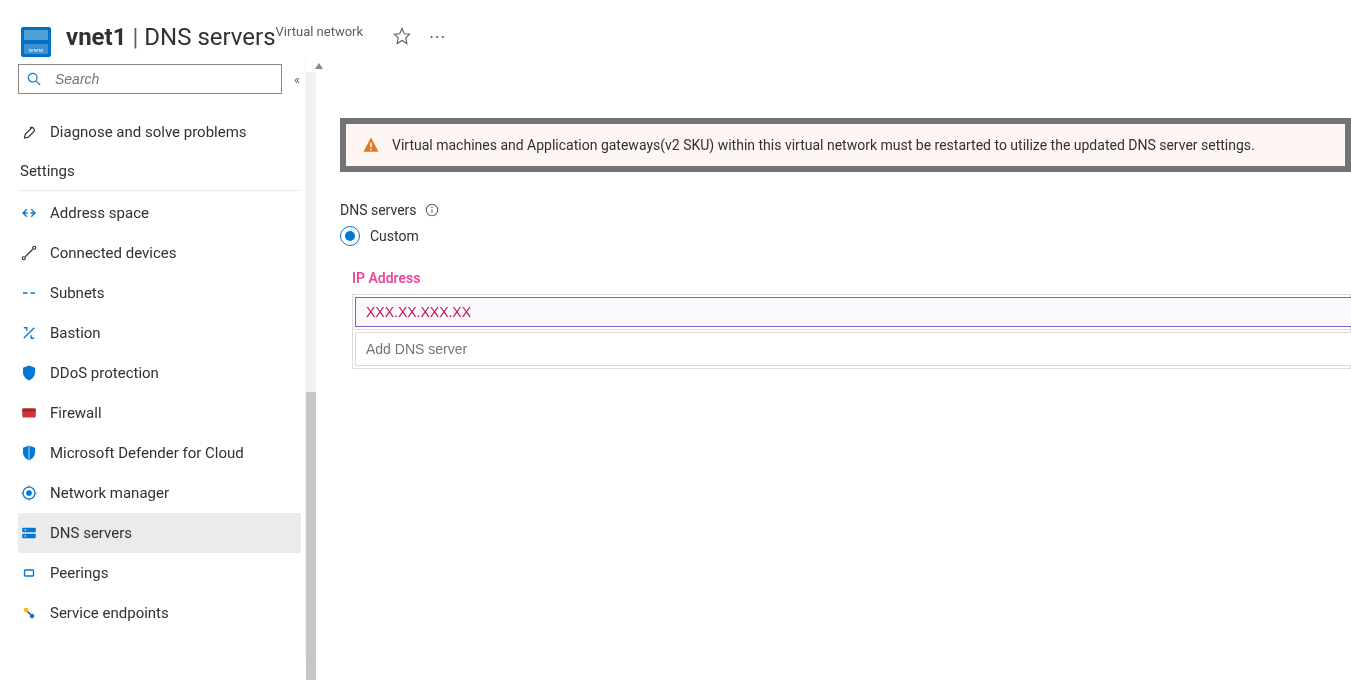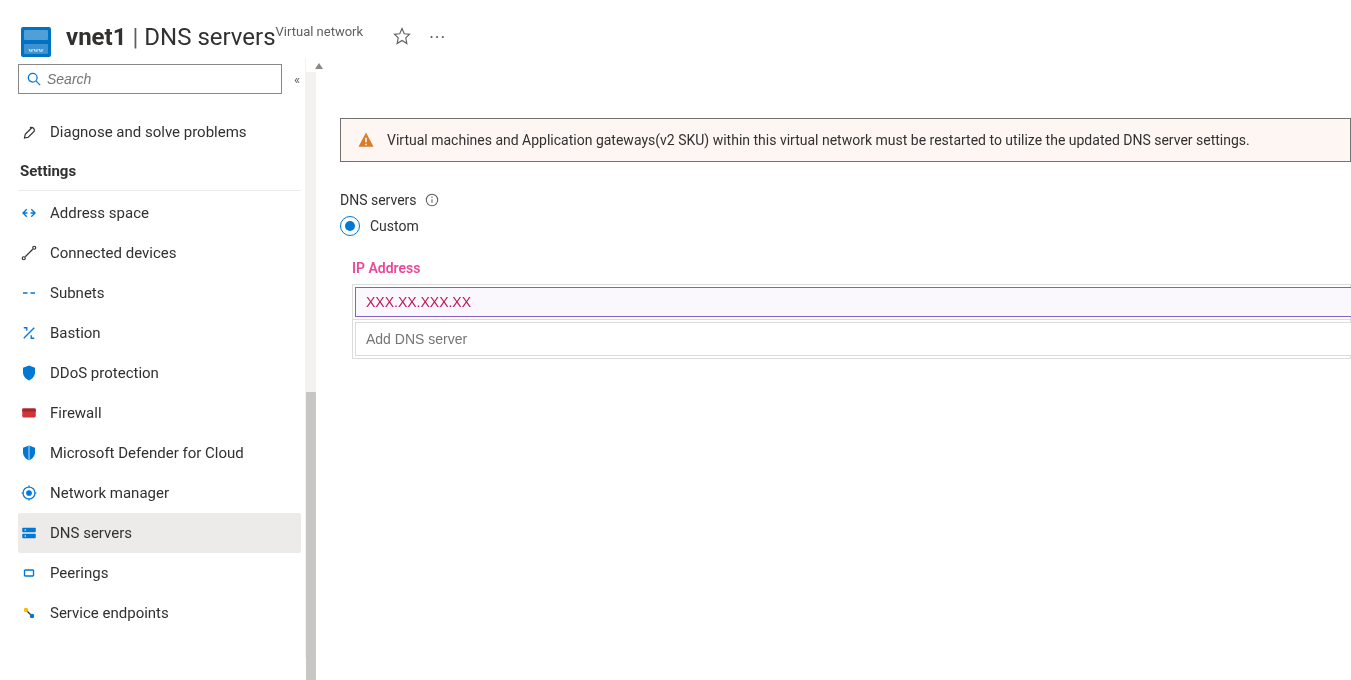--- a/index.html
+++ b/index.html
@@ -75,20 +75,21 @@
       margin: 6px 0 18px 0;
     }
     .search-input-wrap {
       display: flex;
       align-items: center;
       border: 1px solid #8a8886;
       background: #fff;
       height: 30px;
       width: 264px;
       padding: 0 8px;
+      gap: 8px;
     }
     .search-input-wrap svg { flex-shrink: 0; }
     .search-input {
       border: none;
       outline: none;
       font-size: 14px;
       font-style: italic;
       color: #605e5c;
       margin-left: 6px;
       width: 100%;
@@ -116,21 +117,21 @@
       justify-content: flex-start;
       align-items: center;
     }
     .nav-item .label {
       font-size: 15px;
       color: #323130;
     }
 
     .section-header {
       font-size: 15px;
-      font-weight: 700;
+      font-weight: 400;
       color: #323130;
       margin: 10px 0 6px 2px;
     }
     .section-divider {
       border: none;
       border-top: 1px solid #edebe9;
       margin: 4px 0 2px 0;
     }
 
     
@@ -162,21 +163,21 @@
       top: 320px;
       width: 10px;
       height: 360px;
       background: #c8c6c4;
       border-radius: 1px;
     }
 
     .info-banner {
       margin-top: 60px;
       background: #fdf6f3;
-      border: 1px solid #737373;
+      border: 6px solid #737373;
       display: flex;
       align-items: center;
       padding: 12px 16px;
       font-size: 14px;
       color: #323130;
     }
     .info-banner svg { flex-shrink: 0; margin-right: 12px; }
 
     .section-label-row {
       display: flex;

